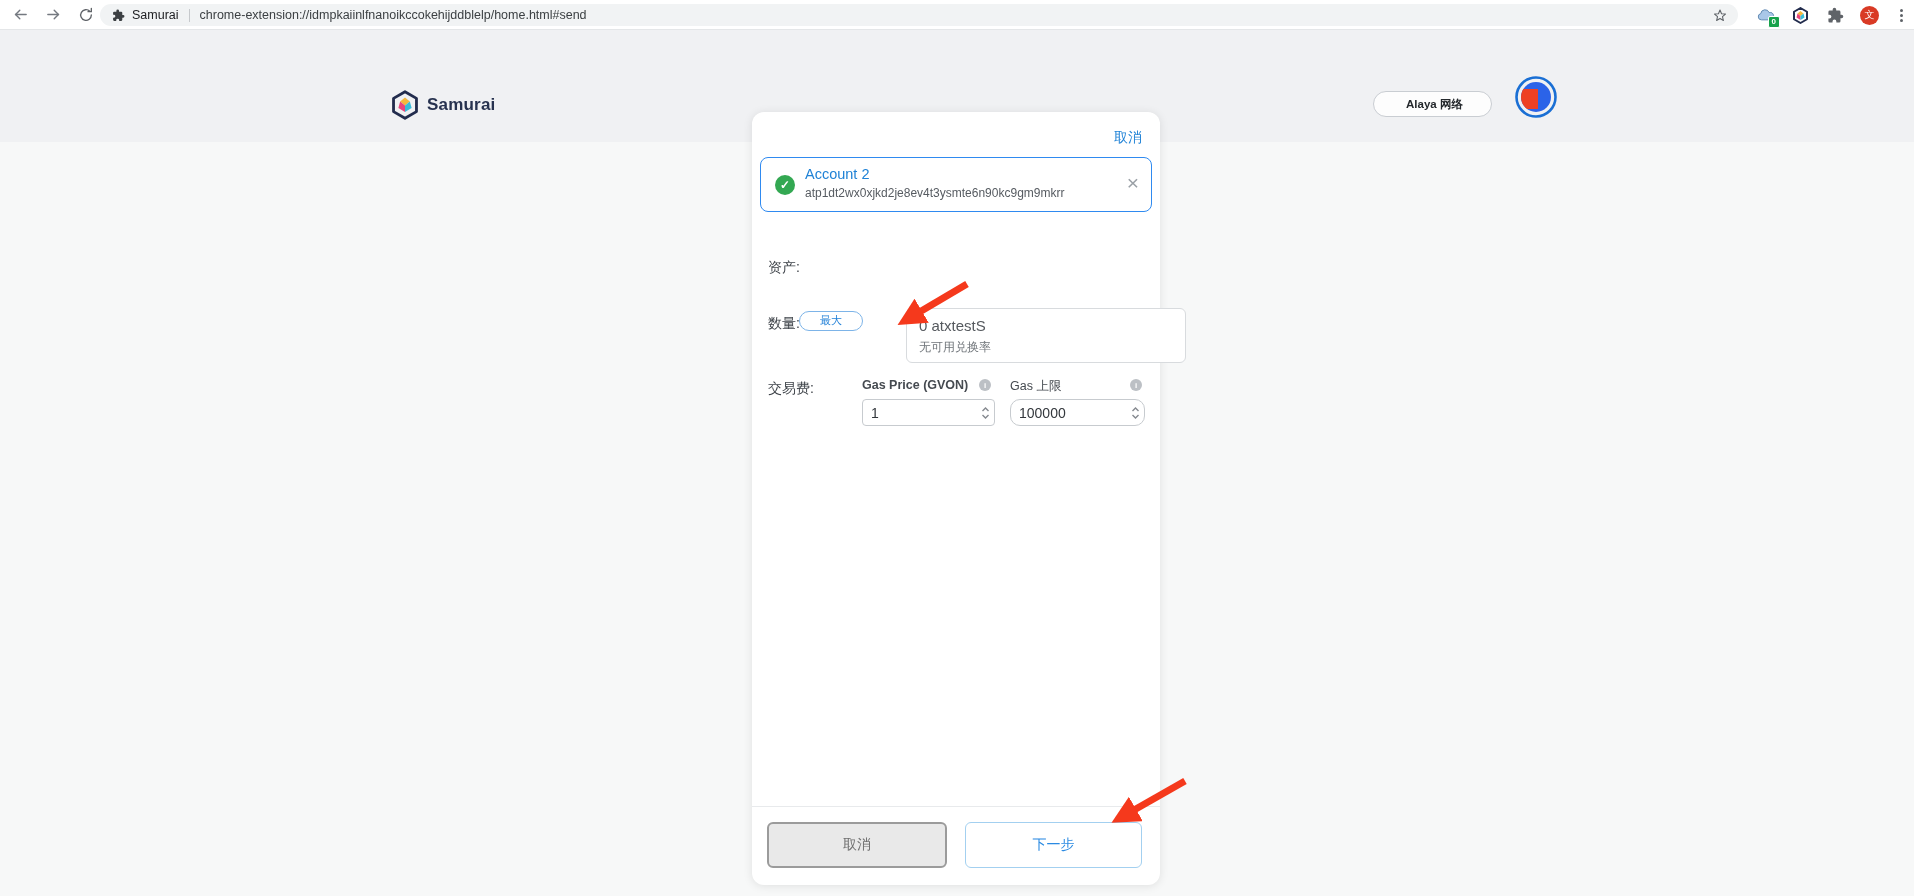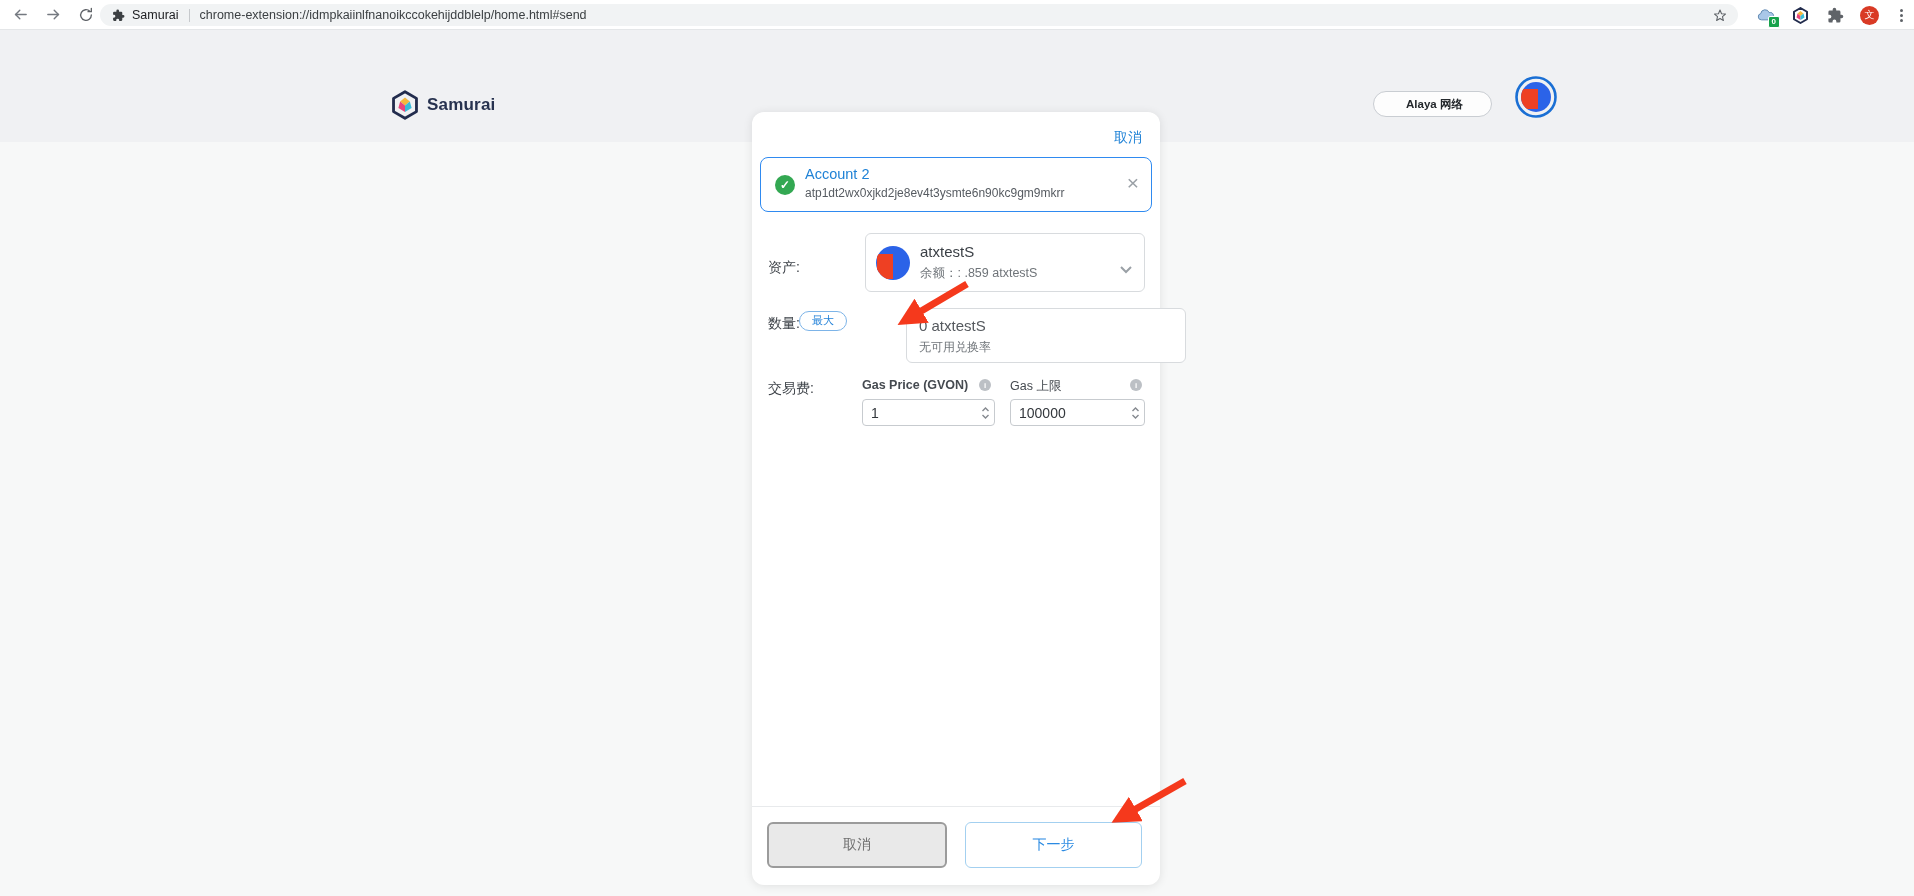--- a/index.html
+++ b/index.html
@@ -93,21 +93,21 @@
     position:absolute; left:113px; top:121px; width:280px; height:59px;
     border:1px solid #d8dbde; border-radius:6px; background:#fff; cursor:pointer;
   }
   .token-icon { position:absolute; left:9px; top:11px; width:36px; height:36px; }
   .token-name { position:absolute; left:54px; top:9px; font-size:15px; font-weight:500; color:#3a3f45; }
   .token-balance { position:absolute; left:54px; top:31px; font-size:12.5px; color:#6f7479; }
   .select-caret { position:absolute; right:12px; top:26px; }
 
   
   .max-btn {
-    position:absolute; left:47px; top:199px; padding:1px 12px 2px;
+    position:absolute; left:47px; top:199px; padding:1px 20px 2px;
     border:1px solid #7db4e8; border-radius:10px;
     font-size:11px; color:#2482d8; background:#fff; cursor:pointer;
   }
   .amount-box {
     position:absolute; left:113px; top:196px; width:280px; height:55px;
     border:1px solid #d8dbde; border-radius:6px; background:#fff;margin-left:41px;
   }
   .amount-value { position:absolute; left:12px; top:8px; font-size:15px; color:#55595e; }
   .amount-note { position:absolute; left:12px; top:30px; font-size:12px; color:#6f7479; }
 
@@ -252,40 +252,20 @@
   <span class="dlg-cancel-link">取消</span>
 
   <div class="account-card">
     <span class="check-circle">✓</span>
     <span class="acct-name">Account 2</span>
     <span class="acct-addr">atp1dt2wx0xjkd2je8ev4t3ysmte6n90kc9gm9mkrr</span>
     <span class="acct-close">×</span>
   </div>
 
   <span class="fld-label" style="top:147px;">资产:</span>
-  <div class="asset-select">
-    <span class="token-icon">
-      <svg width="36" height="36" viewBox="0 0 36 36">
-        <defs>
-            <clipPath id="tkclip">
-              <circle cx="18" cy="18" r="17"></circle>
-            </clipPath>
-          </defs>
-        <circle cx="18" cy="18" r="17" fill="#2b63e8"></circle>
-        <rect x="2" y="9" width="16" height="25" fill="#ee4023" clip-path="url(#tkclip)"></rect>
-      </svg>
-    </span>
-    <span class="token-name">atxtestS</span>
-    <span class="token-balance">余额：: .859 atxtestS</span>
-    <span class="select-caret">
-      <svg width="12" height="8" viewBox="0 0 12 8">
-          <path d="M1 1l5 5 5-5" stroke="#9aa0a6" stroke-width="2" fill="none"></path>
-        </svg>
-    </span>
-  </div>
 
   <span class="fld-label" style="top:203px;">数量:</span>
   <span class="max-btn">最大</span>
   <div class="amount-box">
     <span class="amount-value">0 atxtestS</span>
     <span class="amount-note">无可用兑换率</span>
   </div>
 
   <span class="fld-label" style="top:268px;">交易费:</span>
   <span class="gas-label" style="left:110px;font-weight:bold;">Gas Price (GVON)</span>
@@ -295,21 +275,21 @@
 
   <div class="gas-field" style="left:110px; width:133px;">
     <input value="1" style="">
     <span class="stepper">
       <svg width="9" height="14" viewBox="0 0 9 14" fill="none" stroke="#85898f" stroke-width="1.4">
           <path d="M1.5 5L4.5 2l3 3"></path>
           <path d="M1.5 9l3 3 3-3"></path>
         </svg>
     </span>
   </div>
-  <div class="gas-field" style="left:258px; width:135px;">
+  <div class="gas-field" style="left:258px; width:135px;border-radius:10px;">
     <input value="100000" style="">
     <span class="stepper">
       <svg width="9" height="14" viewBox="0 0 9 14" fill="none" stroke="#85898f" stroke-width="1.4">
           <path d="M1.5 5L4.5 2l3 3"></path>
           <path d="M1.5 9l3 3 3-3"></path>
         </svg>
     </span>
   </div>
 
   <div class="dlg-divider"></div>

